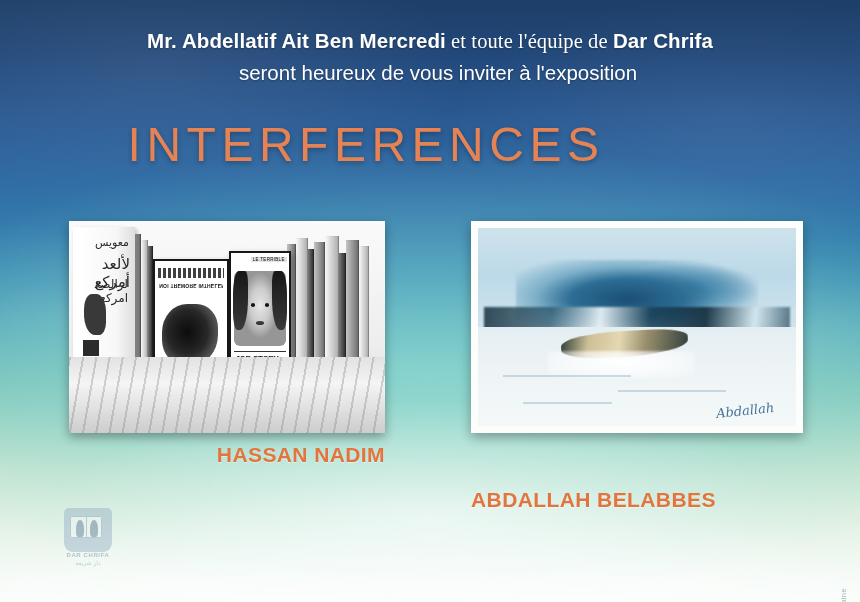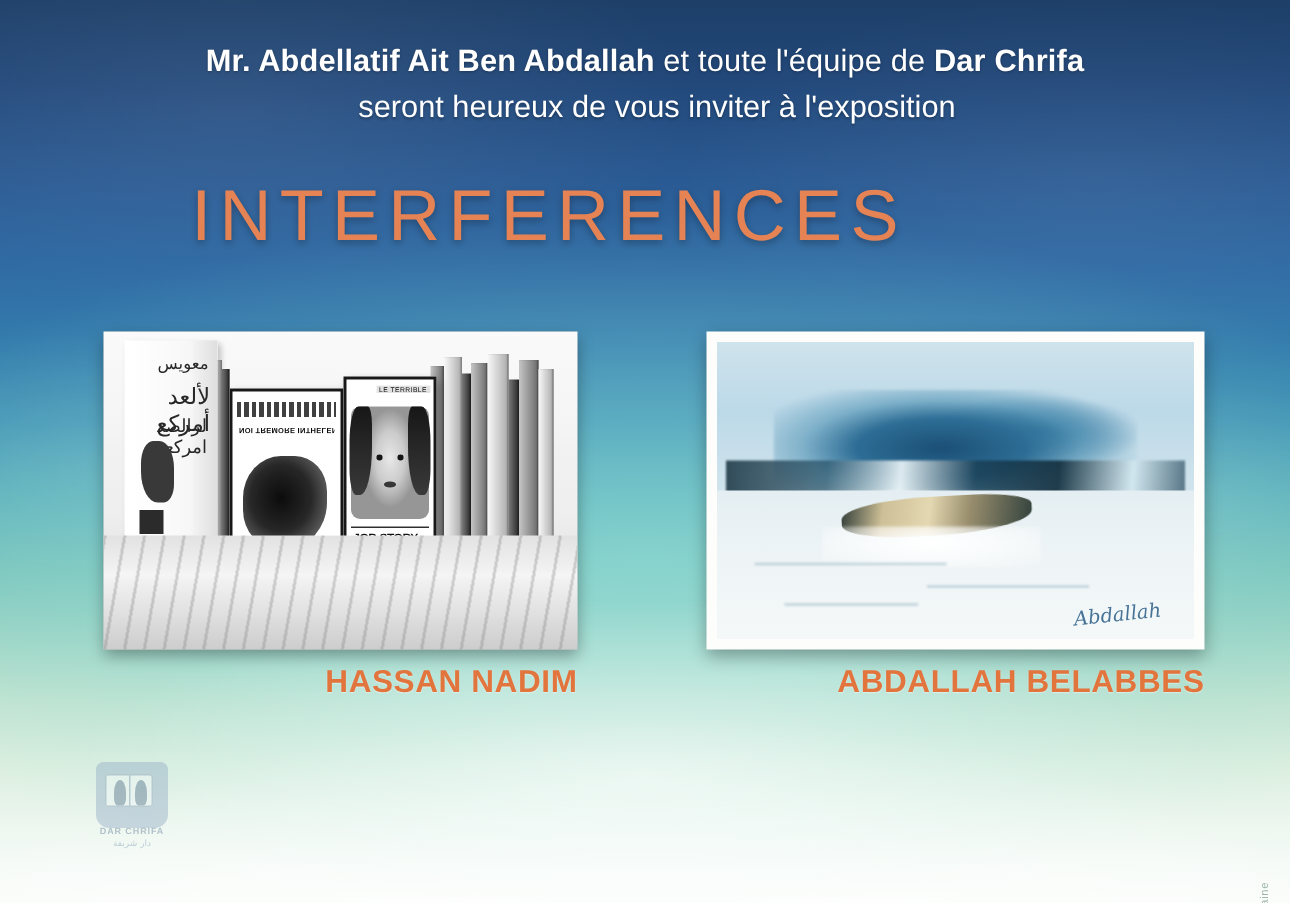--- a/index.html
+++ b/index.html
@@ -69,21 +69,21 @@
     letter-spacing: .1px;
     white-space: nowrap;
   }
   .header .line2 {
     font-size: 20.5px;
     margin-top: 2px;
     white-space: nowrap;
     padding-left: 16px;
   }
   .header b { font-weight: 700; }
-  .header .reg { font-weight: 400; }
+  .header .reg { font-weight: 400; font-family: Liberation Serif, serif; }
 
   
   .title {
     position: absolute;
     top: 117px;
     left: 0;
     width: 732px;
     text-align: center;
     font-size: 48px;
     font-weight: 400;
@@ -142,21 +142,21 @@
     position: absolute;
     bottom: 34%;
     background: linear-gradient(90deg,#f3f3f3,#d5d5d5 40%,#a8a8a8 100%);
     box-shadow: inset -1px 0 1px rgba(0,0,0,.25);
   }
   .bk.dark { background: linear-gradient(90deg,#7b7b7b,#4e4e4e 55%,#2e2e2e 100%); }
   .bk.mid  { background: linear-gradient(90deg,#c2c2c2,#8e8e8e 60%,#6a6a6a 100%); }
 
   .arabic-book {
     position: absolute;
-    left: 14px;
+    left: 4px;
     top: 3%;
     width: 62px;
     bottom: 32%;
     background: linear-gradient(90deg,#fafafa 0%,#f1f1f1 70%,#d9d9d9 100%);
     box-shadow: 2px 2px 4px rgba(0,0,0,.22);
   }
   .arabic-book .ar {
     position: absolute;
     color: #2b2b2b;
     font-family: "DejaVu Sans", sans-serif;
@@ -351,21 +351,21 @@
     position: absolute;
     top: 0;
     font-size: 21px;
     font-weight: 700;
     color: #e2753d;
     letter-spacing: .4px;
     text-shadow: 0 1px 1px rgba(255,255,255,.45);
     white-space: nowrap;
   }
   .name.left  { left: 69px;  width: 316px; text-align: right; }
-  .name.right { left: 471px; width: 332px; text-align: right; }
+  .name.right { left: 471px; width: 332px; text-align: left; margin-top: 45px; }
 
   
   .dates {
     position: absolute;
     top: 487px;
     left: 0;
     width: 860px;
     text-align: center;
     color: #2e3f52;
     font-size: 18.5px;
@@ -459,21 +459,21 @@
 </head>
 <body>
 
 <div id="poster">
 
   <div class="tex a"></div>
   <div class="tex b"></div>
 
   <div class="header">
     <div class="line1">
-      <b>Mr. Abdellatif Ait Ben Abdallah</b><span class="reg"> et toute l'équipe de </span><b>Dar Chrifa</b>
+      <b>Mr. Abdellatif Ait Ben Mercredi</b><span class="reg"> et toute l'équipe de </span><b>Dar Chrifa</b>
     </div>
     <div class="line2">seront heureux de vous inviter à l'exposition</div>
   </div>
 
   <div class="title">INTERFERENCES</div>
 
   <div class="art-left">
     <div class="bw">
 
       <div class="bk mid" style="left:62px;  width:10px; top:6%;"></div>

